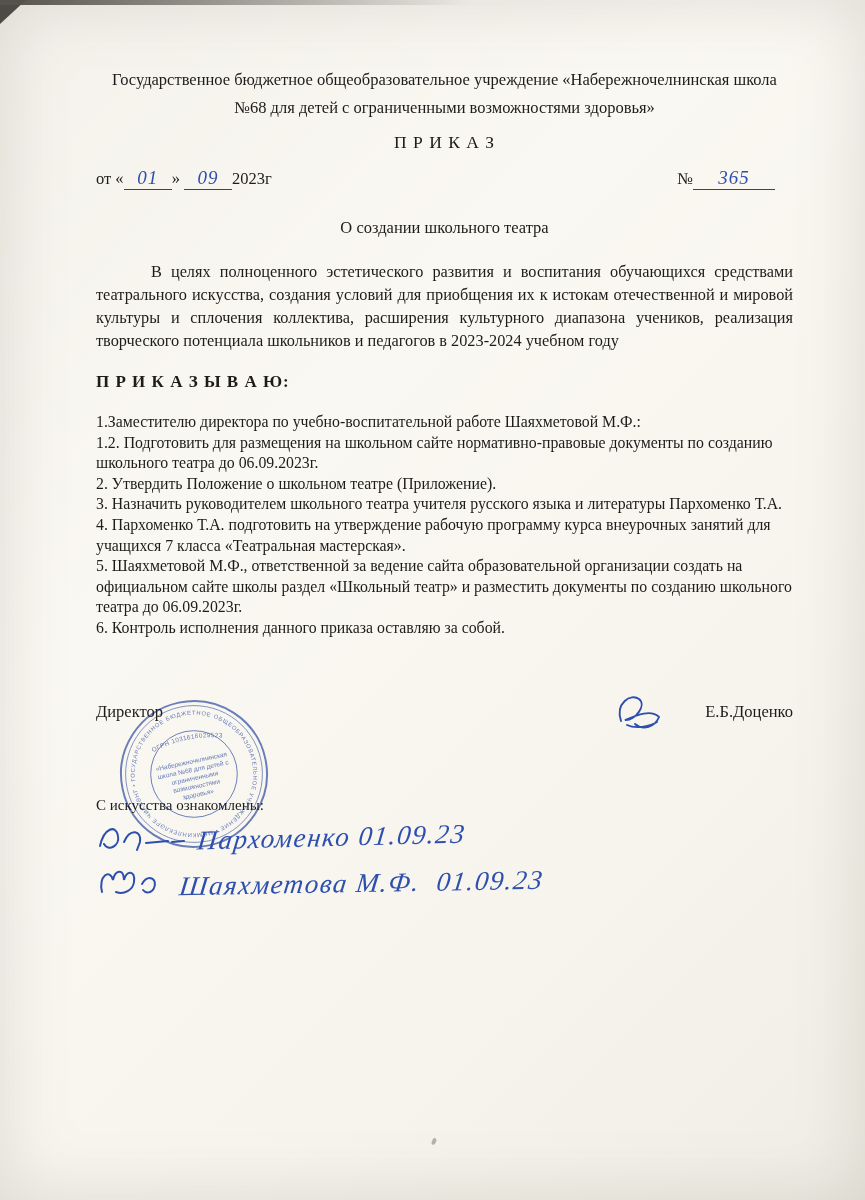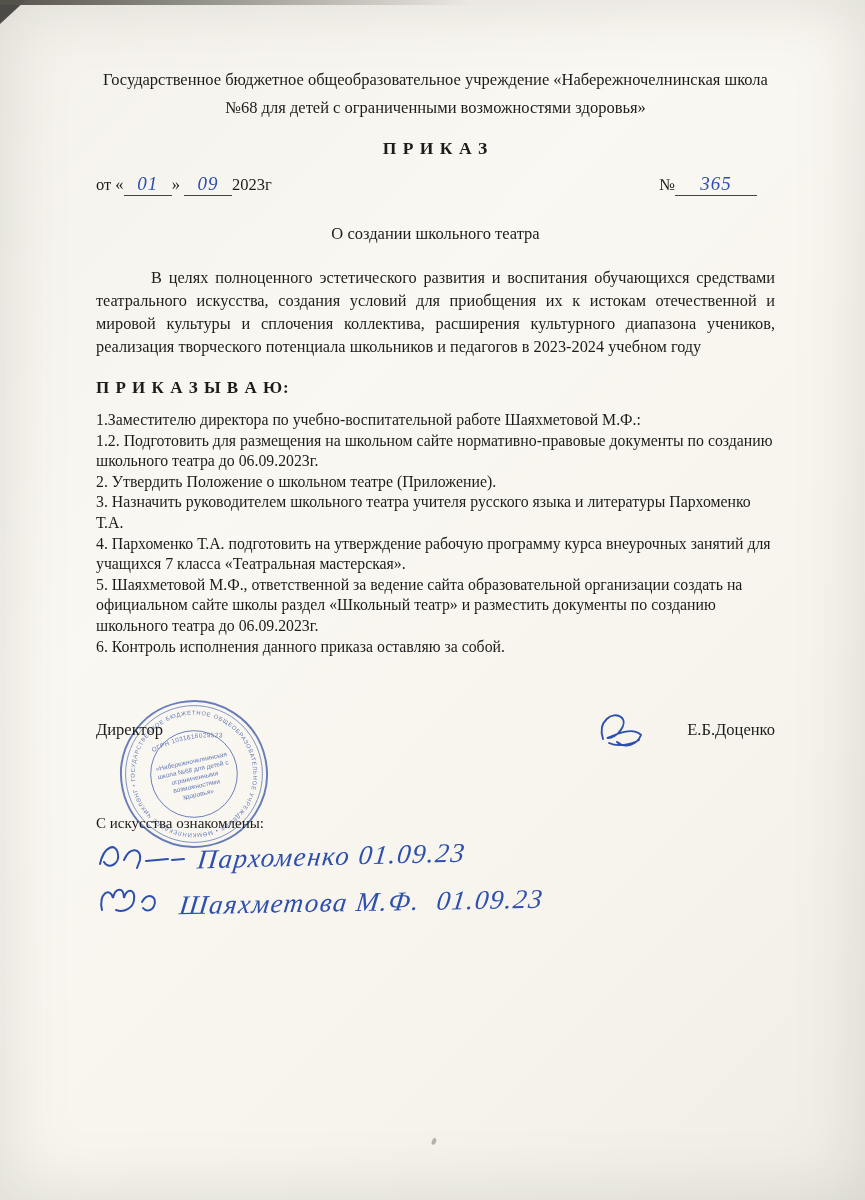--- a/index.html
+++ b/index.html
@@ -20,32 +20,32 @@
     border-top:24px solid #3c3a36;border-right:26px solid transparent;opacity:.9;
   }
   .top-edge-artifact{
     position:absolute;top:0;left:0;width:470px;height:5px;
     background:linear-gradient(to right,#55524c,rgba(85,82,76,0));
   }
   .speckle{
     position:absolute;left:432px;top:1138px;width:4px;height:7px;
     background:#8a877f;border-radius:50% 50% 60% 40%;opacity:.6;transform:rotate(20deg);
   }
-  .content{position:absolute;top:66px;left:96px;right:90px;}
+  .content{position:absolute;top:66px;left:96px;right:72px;}
   .doc-header{text-align:center;font-size:16.5px;line-height:1.7;}
-  .doc-title{text-align:center;font-weight:bold;font-size:17.5px;letter-spacing:1px;margin-top:16px;}
+  .doc-title{text-align:center;font-weight:normal;font-size:17.5px;letter-spacing:1px;margin-top:10px;}
   .date-row{display:flex;justify-content:space-between;align-items:flex-start;margin-top:15px;font-size:16.5px;}
   .blank{display:inline-block;border-bottom:1px solid #444;min-width:42px;text-align:center;padding:0 3px 1px;line-height:1.05;}
   .blank.wide{min-width:76px;}
   .hand{font-style:italic;color:#2d4fae;font-size:19px;letter-spacing:1px;}
   .date-number{margin-right:18px;}
   .doc-subject{text-align:center;font-size:16.5px;margin-top:28px;}
   .preamble{margin-top:22px;font-size:16.3px;line-height:23px;text-align:justify;text-indent:55px;}
   .order-heading{margin-top:20px;font-weight:bold;font-size:17px;letter-spacing:1px;}
-  .order-items{margin-top:12px;font-size:15.8px;line-height:20.6px;}
+  .order-items{margin-top:20px;font-size:15.8px;line-height:20.6px;}
   .order-items p{margin:0;}
   .sign-row{display:flex;align-items:center;margin-top:50px;font-size:16.5px;position:relative;z-index:2;}
   .sign-row .spacer{flex:1;}
   .director-sig{margin-right:34px;}
   .ack-label{margin-top:62px;font-size:15px;position:relative;z-index:2;}
   .hand-row{display:flex;align-items:center;margin-top:2px;height:44px;position:relative;z-index:3;}
   .hand-big{
     font-style:italic;color:#2d4fae;font-size:27px;letter-spacing:1.5px;
     transform:skewX(-8deg) rotate(-1.5deg);display:inline-block;margin-left:10px;white-space:pre;
   }

